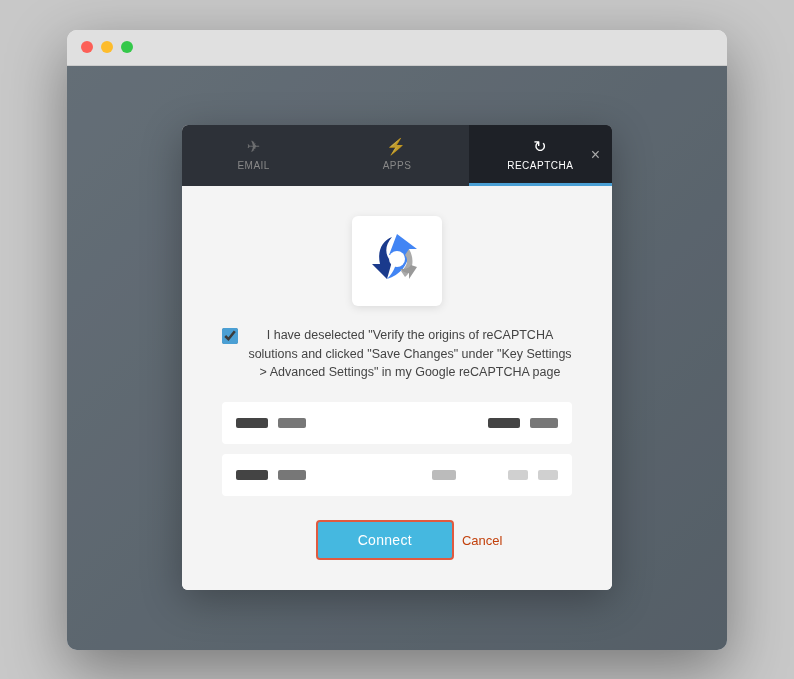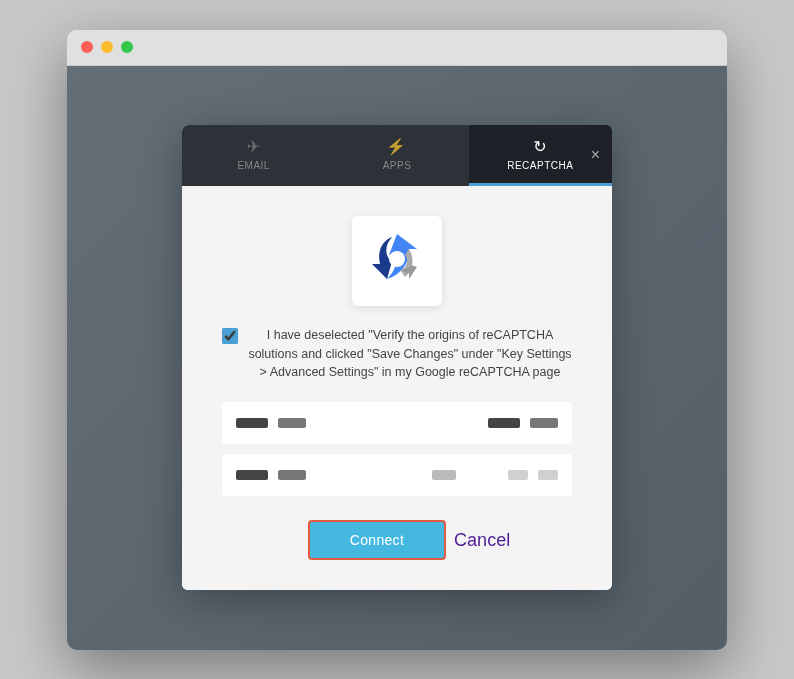--- a/index.html
+++ b/index.html
@@ -227,22 +227,22 @@
       padding: 10px 40px;
       font-size: 14px;
       font-weight: 500;
       cursor: pointer;
       letter-spacing: 0.3px;
     }
 
     .cancel-btn {
       background: none;
       border: none;
-      color: #4c1d95;
-      font-size: 18px;
+      color: #c2410c;
+      font-size: 13px;
       cursor: pointer;
     }
   </style>
 </head>
 <body>
 
 <div class="browser-window">
   <div class="browser-titlebar">
     <div class="traffic-light" style="background:#fc5f57;"></div>
     <div class="traffic-light" style="background:#fdbc2c;"></div>

